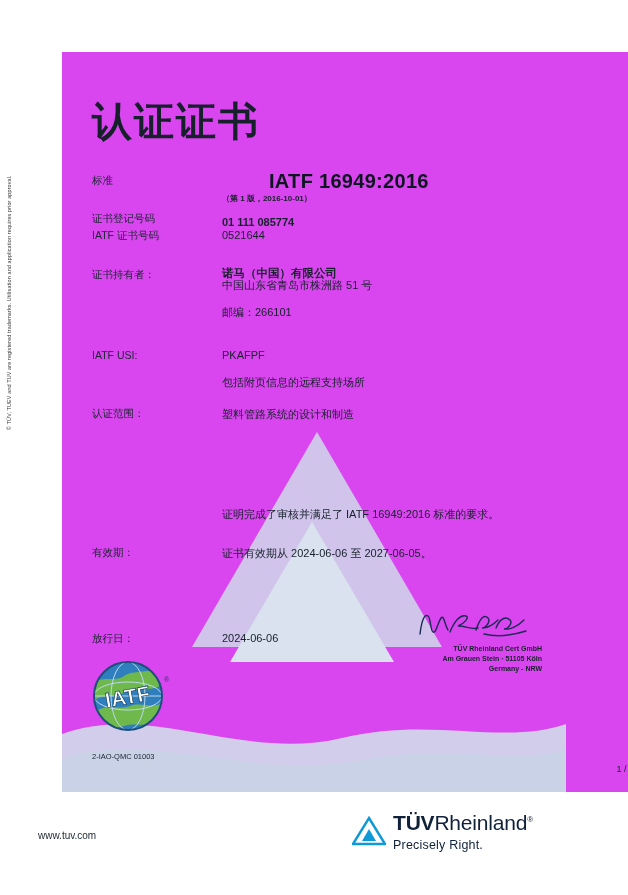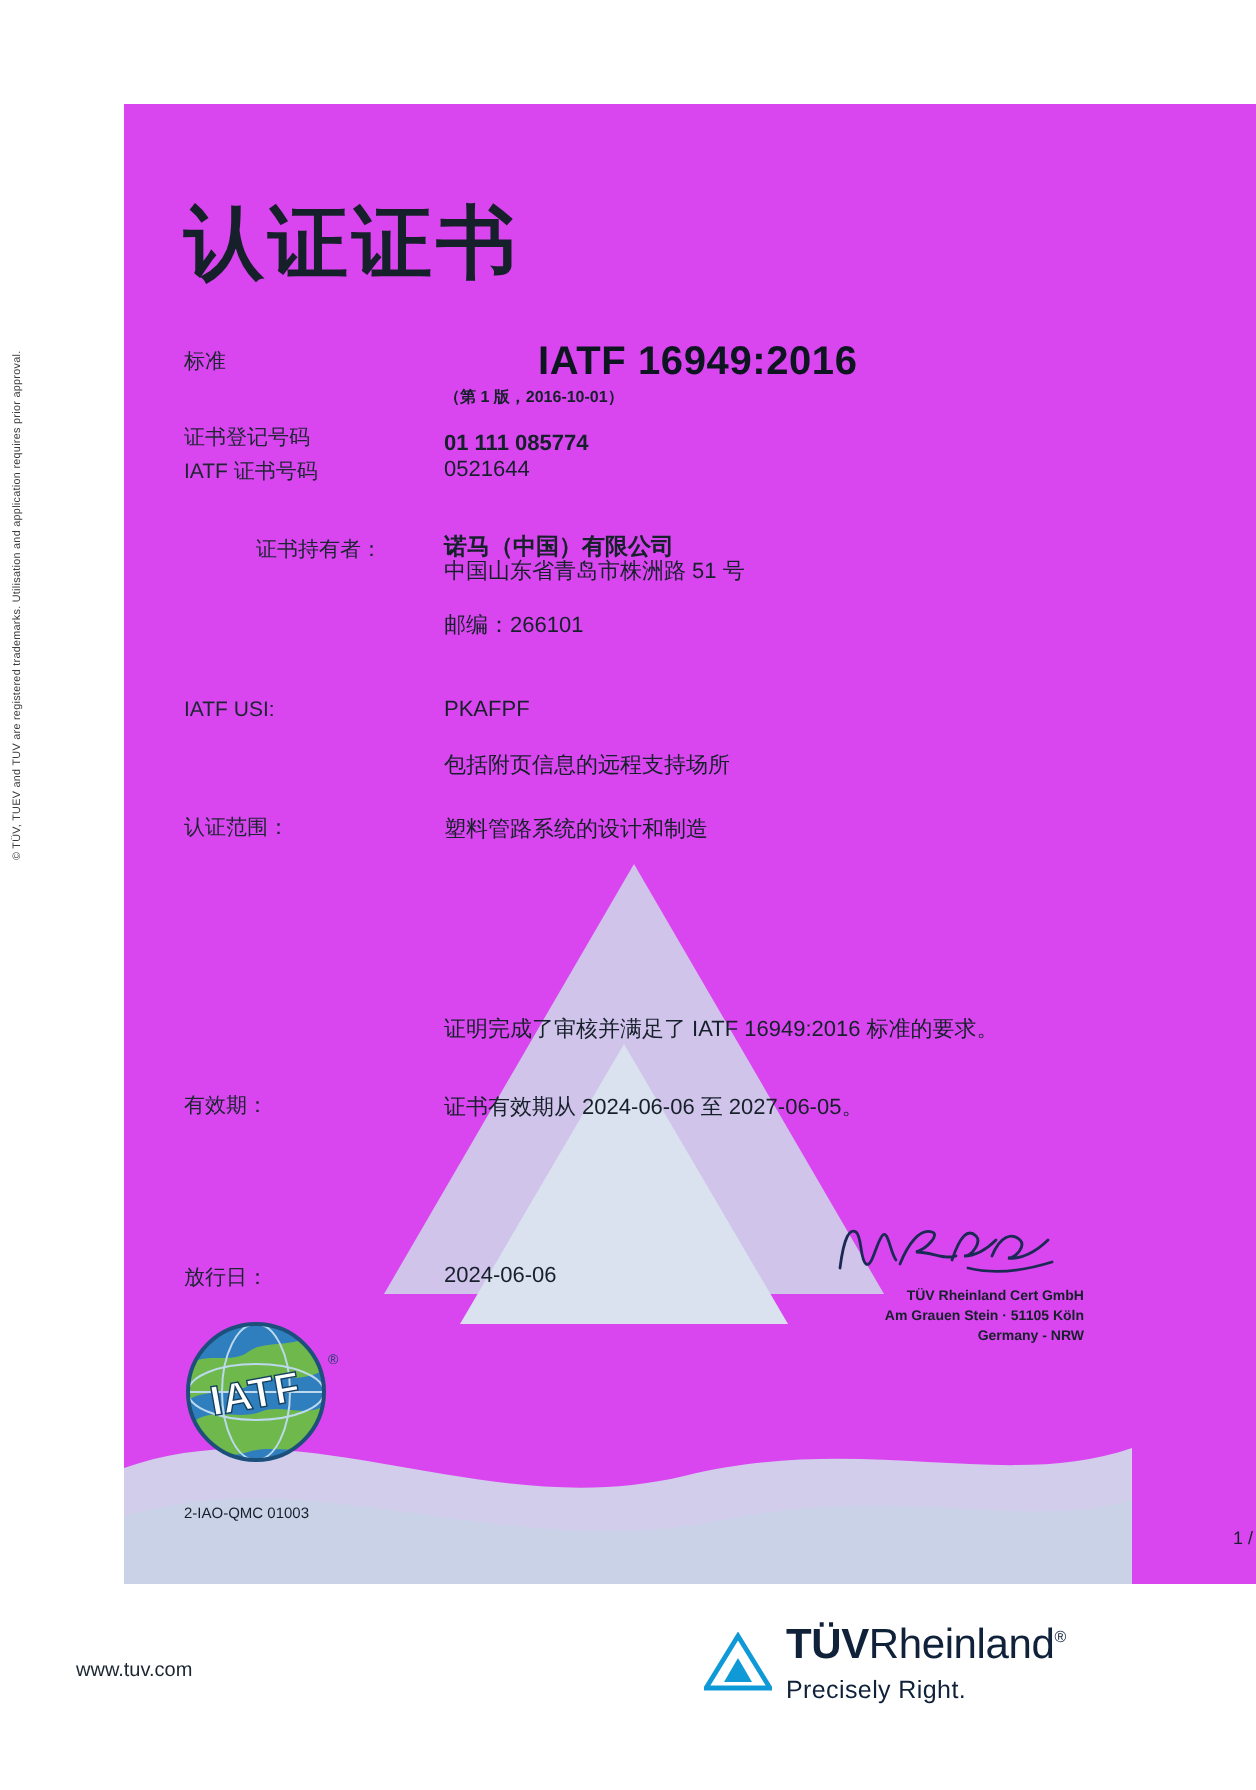--- a/index.html
+++ b/index.html
@@ -117,21 +117,21 @@
     position: absolute;
     left: 30px;
     top: 122px;
   }
 
   .reg-lbl { position: absolute; left: 30px; top: 160px; }
   .reg-val { position: absolute; left: 160px; top: 164px; font-weight: bold; font-size: 11px; }
   .iatf-lbl { position: absolute; left: 30px; top: 177px; }
   .iatf-val { position: absolute; left: 160px; top: 177px; font-size: 11px; }
 
-  .holder-lbl { position: absolute; left: 30px; top: 216px; margin-left: 36px; }
+  .holder-lbl { position: absolute; left: 30px; top: 216px; }
   .holder-name { position: absolute; left: 160px; top: 214px; font-weight: bold; font-size: 11.5px; }
   .holder-addr1 { position: absolute; left: 160px; top: 226px; font-size: 11px; }
   .holder-addr2 { position: absolute; left: 160px; top: 253px; font-size: 11px; }
 
   .usi-lbl { position: absolute; left: 30px; top: 297px; }
   .usi-val { position: absolute; left: 160px; top: 297px; font-size: 11px; }
   .usi-note { position: absolute; left: 160px; top: 323px; font-size: 11px; }
 
   .scope-lbl { position: absolute; left: 30px; top: 355px; }
   .scope-val { position: absolute; left: 160px; top: 355px; font-size: 11px; text-align: right; }

